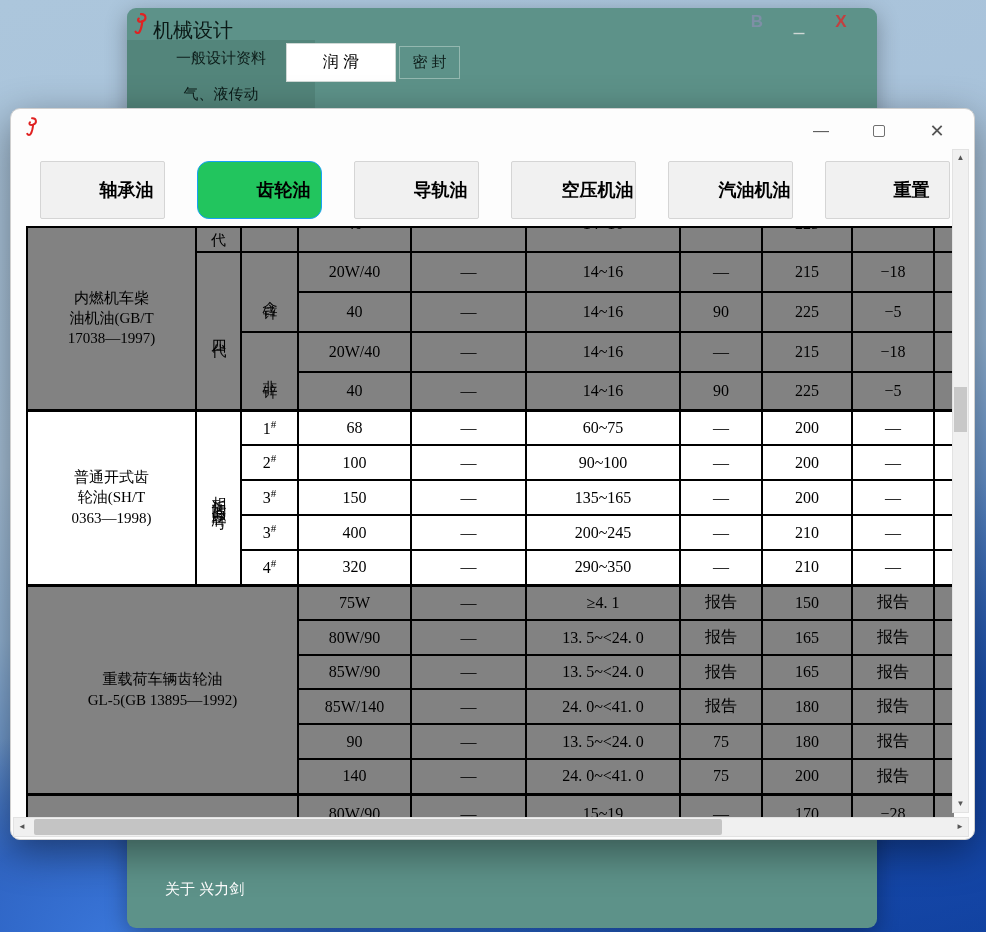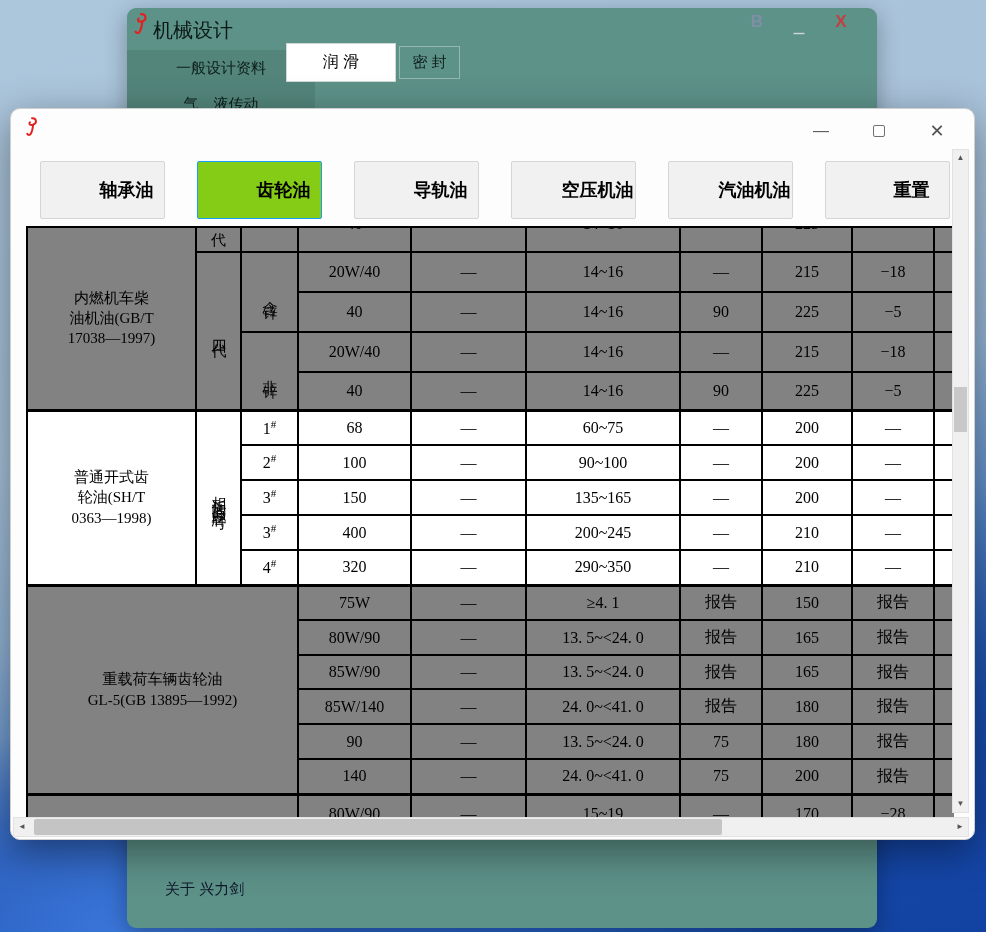--- a/index.html
+++ b/index.html
@@ -22,35 +22,35 @@
     box-shadow:0 6px 22px rgba(0,0,0,.3);
   }
   .bw-titlebar { position:relative; height:36px; }
   .bw-logo { position:absolute; left:5px; top:4px; }
   .bw-title { position:absolute; left:26px; top:9px; font-size:20px; color:#0b1a17; }
   .bw-controls { position:absolute; right:16px; top:4px; display:flex; align-items:flex-start; }
   .bw-b { width:40px; font-size:17px; font-weight:bold; color:#7e8fa6; text-align:center; }
   .bw-min { width:44px; font-size:15px; font-weight:bold; color:#cfd8d5; text-align:center; padding-top:6px; }
   .bw-x { width:40px; font-size:17px; font-weight:bold; color:#c24040; text-align:center; }
   .bw-tabcol {
-    position:absolute; left:0; top:42px; width:188px; height:72px;
+    position:absolute; left:0; top:32px; width:188px; height:72px;
     background:#53857b;
   }
   .bw-tab { height:36px; display:flex; align-items:center; justify-content:center; font-size:15px; color:#0c1c19; }
   .tab-runhua {
     position:absolute; left:160px; top:36px; width:108px; height:37px;
     background:#ffffff; display:flex; align-items:center; justify-content:center;
     font-size:16px; color:#000; box-shadow:0 0 0 1px #cfd8d5;
   }
   .tab-mifeng {
     position:absolute; left:272px; top:38px; width:61px; height:33px;
     background:#5d9289; border:1px solid #94b8b0; display:flex; align-items:center; justify-content:center;
     font-size:15px; color:#0c1c19;
   }
-  .bw-footer { position:absolute; left:38px; top:872px; font-size:15px; color:#0f172a; }
+  .bw-footer { position:absolute; left:38px; top:872px; font-size:15px; color:#ffffff; }
 
   
   .dialog {
     position:absolute; left:10px; top:108px; width:965px; height:732px;
     background:#fdfdfd; border-radius:10px; border:1px solid #cfcfcf;
     box-shadow:0 12px 40px rgba(0,0,0,.42);
     overflow:hidden;
   }
   .dlg-titlebar { position:relative; height:44px; }
   .dlg-logo { position:absolute; left:13px; top:7px; }
@@ -60,21 +60,21 @@
   .dlg-maxbox { width:12px; height:12px; border:1.5px solid #707070; border-radius:2px; display:inline-block; }
   .dlg-close { font-size:18px; color:#555; }
 
   
   .btn-row { position:absolute; left:29px; top:52px; display:flex; gap:32px; }
   .btn {
     width:125px; height:58px; display:flex; align-items:center; justify-content:center;
     background:#f1f1f1; border:1px solid #d5d5d5; border-radius:2px;
     font-size:18px; font-weight:bold; color:#000; cursor:default;padding-left:48px;
   }
-  .btn.active { background:#84cc16; border-color:#18a0f8; }
+  .btn.active { background:#22c55e; border-color:#18a0f8;border-radius:12px; }
 
   
   .table-viewport {
     position:absolute; left:15px; top:117px; width:928px; height:593px;
     overflow:hidden; background:#fff;
   }
   table.oil { border-collapse:collapse; table-layout:fixed; width:962px;
     font-family:"Liberation Serif","DejaVu Serif",serif; font-size:16px; color:#000; }
   col.c0{width:169px} col.c1{width:45px} col.c2{width:57px} col.c3{width:113px} col.c4{width:115px}
   col.c5{width:154px} col.c6{width:82px} col.c7{width:90px} col.c8{width:82px} col.c9{width:55px}

